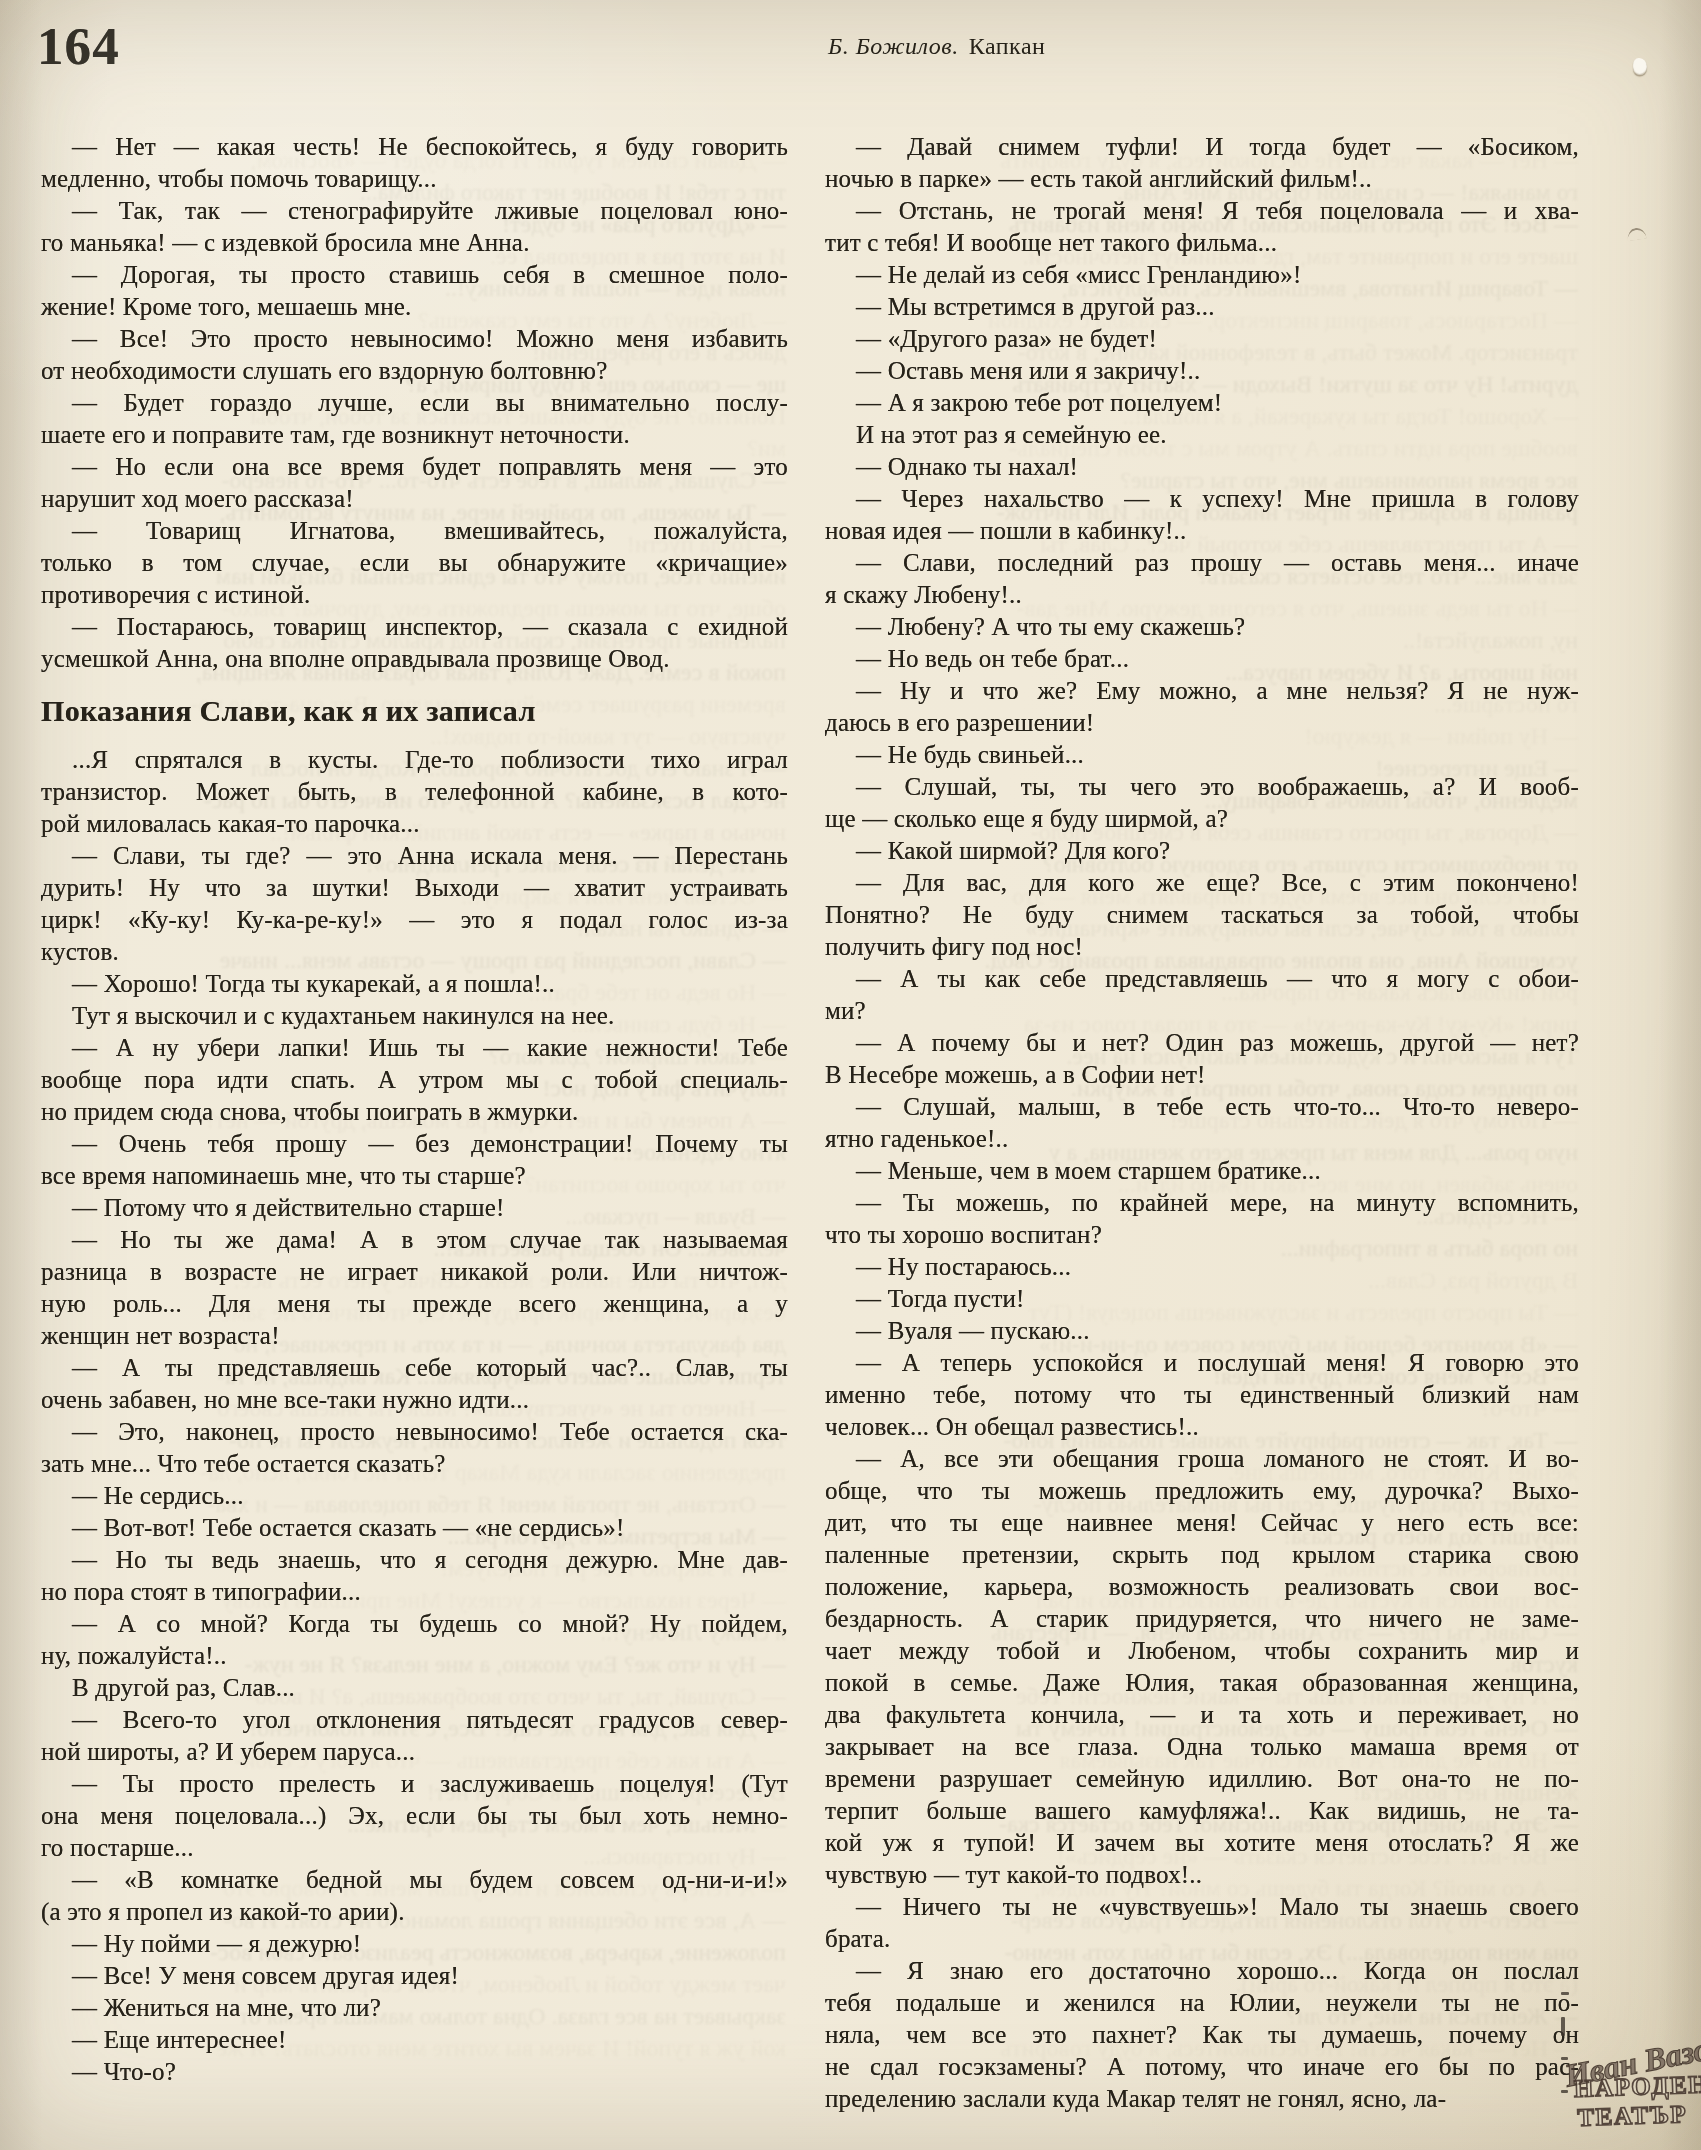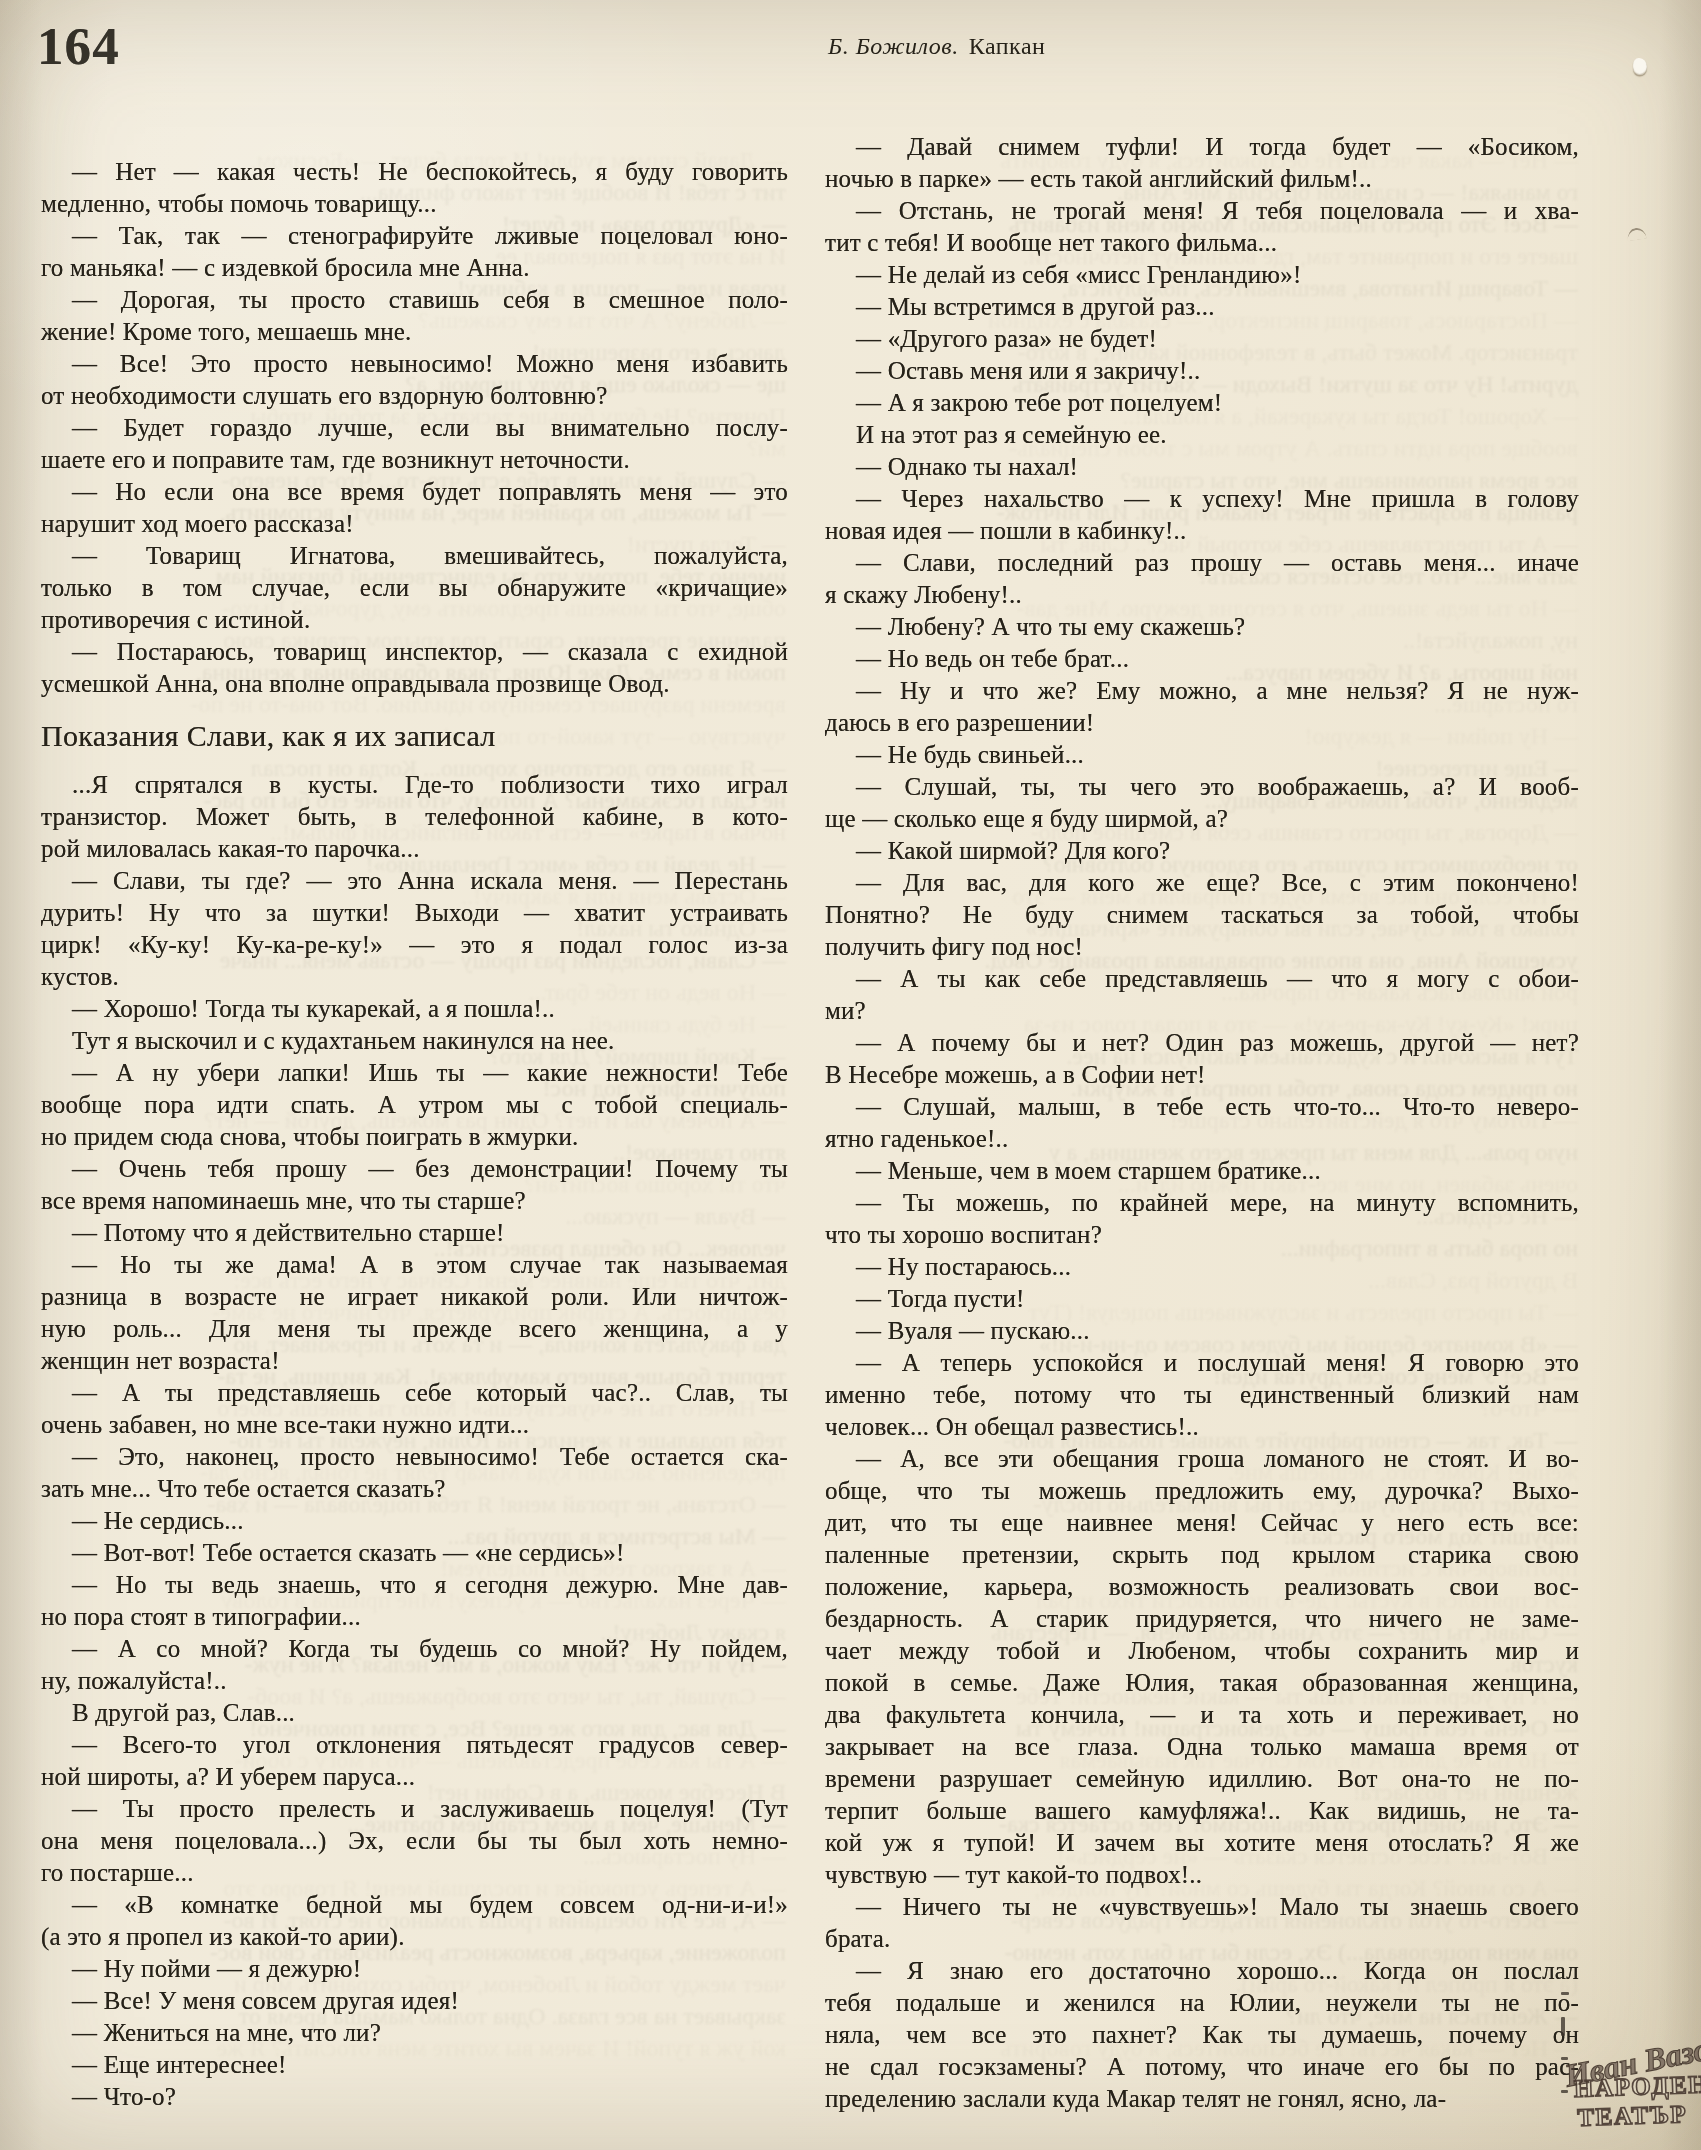--- a/index.html
+++ b/index.html
@@ -44,27 +44,27 @@
   .rh-title{font-style:normal;}
 
   
   .column{
     position:absolute;top:131px;
     font-size:25px;line-height:32px;
     letter-spacing:0.2px;
     z-index:2;
     text-shadow:0 0 0.4px rgba(32,27,21,0.75);
   }
-  .col-left{left:41px;width:747px;margin-top:25px;}
+  .col-left{left:41px;width:747px;}
   .col-right{left:825px;width:754px;}
   .line{text-align:justify;text-align-last:justify;}
   .line.plast{text-align-last:left;}
   .line.pfirst{text-indent:31px;}
   .section-heading{
-    font-size:30px;font-weight:400;line-height:34px;
+    font-size:30px;font-weight:700;line-height:34px;
     letter-spacing:0.3px;
     margin:18.7px 0 16.5px 0;
     text-align:left;text-indent:0;
     text-shadow:0 0 0.5px rgba(30,26,20,0.65);
   }
 
   
   .ghost{
     position:absolute;top:144px;z-index:1;
     font-size:24px;line-height:32px;

